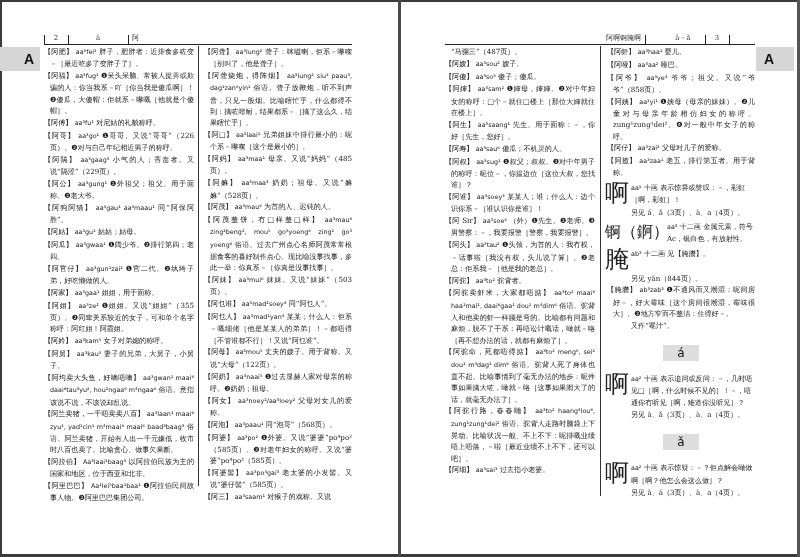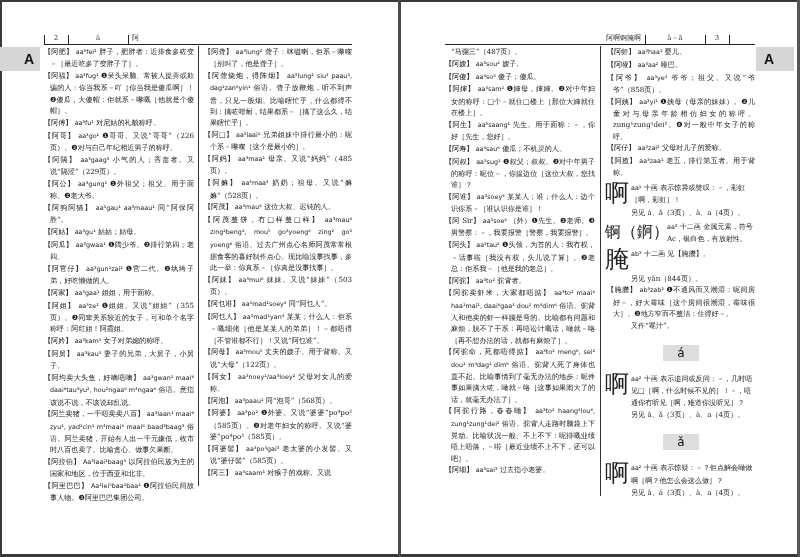--- a/index.html
+++ b/index.html
@@ -81,39 +81,40 @@
       <div class="entry"><span class="hw">【阿拉伯】</span> <span class="jp">Aa³laai¹baag³</span> <span>以阿拉伯民族为主的国家和地区，位于西亚和北非。</span> </div>
       <div class="entry"><span class="hw">【阿里巴巴】</span> <span class="jp">Aa¹lei⁵baa¹baa¹</span> <span>❶阿拉伯民间故事人物。❷阿里巴巴集团公司。</span> </div>
     </div>
   <div class="col-divider" style="left:198px;height:440px;"></div>
   <div class="col col2" id="lp-c2">
       <div class="entry"><span class="hw">【阿聋】</span> <span class="jp">aa³lung²</span> <span>聋子：咪嗌喇，佢系－嚟㗎［别叫了，他是聋子］。</span> </div>
       <div class="entry"><span class="hw">【阿聋烧炮，得阵烟】</span> <span class="jp">aa³lung² siu¹ paau³, dag¹zan⁶yin¹</span> <span>俗语。聋子放鞭炮，听不到声音，只见一股烟。比喻瞎忙乎，什么都得不到：搞咗咁耐，结果都系－［搞了这么久，结果瞎忙乎］。</span> </div>
       <div class="entry"><span class="hw">【阿□】</span> <span class="jp">aa³laai¹</span> <span>兄弟姐妹中排行最小的：呢个系－嚟㗎［这个是最小的］。</span> </div>
       <div class="entry"><span class="hw">【阿妈】</span> <span class="jp">aa³maa¹</span> <span>母亲。又说“妈妈”（485页）。</span> </div>
       <div class="entry"><span class="hw">【阿嫲】</span> <span class="jp">aa³maa⁴</span> <span>奶奶；祖母。又说“嫲嫲”（528页）。</span> </div>
-      <div class="entry"><span class="hw">【阿茂】</span> <span class="jp">aa³mau⁶</span> <span>这位大叔、迟钝的人。</span> </div>
+      <div class="entry"><span class="hw">【阿茂】</span> <span class="jp">aa³mau⁶</span> <span>为首的人、迟钝的人。</span> </div>
       <div class="entry"><span class="hw">【阿茂整饼，冇□样整□样】</span> <span class="jp">aa³mau⁶ zing²beng², mou⁵ go³yoeng⁶ zing² go³ yoeng⁶</span> <span>俗语。过去广州点心名师阿茂常常根据食客的喜好制作点心。现比喻没事找事，多此一举：你真系－［你真是没事找事］。</span> </div>
       <div class="entry"><span class="hw">【阿妹】</span> <span class="jp">aa³mui⁶</span> <span>妹妹。又说“妹妹”（503页）。</span> </div>
       <div class="entry"><span class="hw">【阿乜谁】</span> <span class="jp">aa³mad¹soey⁴</span> <span>同“阿乜人”。</span> </div>
       <div class="entry"><span class="hw">【阿乜人】</span> <span class="jp">aa³mad¹yan⁴</span> <span>某某；什么人：佢系－嘅细佬［他是某某人的弟弟］！－都唔得［不管谁都不行］！又说“阿乜谁”。</span> </div>
       <div class="entry"><span class="hw">【阿母】</span> <span class="jp">aa³mou⁵</span> <span>丈夫的嫂子。用于背称。又说“大母”（122页）。</span> </div>
+      <div class="entry"><span class="hw">【阿奶】</span> <span class="jp">aa³naai⁵</span> <span>❶过去显赫人家对母亲的称呼。❷奶奶；祖母。</span> </div>
       <div class="entry"><span class="hw">【阿女】</span> <span class="jp">aa³noey²/aa³loey²</span> <span>父母对女儿的爱称。</span> </div>
       <div class="entry"><span class="hw">【阿泡】</span> <span class="jp">aa³paau¹</span> <span>同“泡哥”（568页）。</span> </div>
       <div class="entry"><span class="hw">【阿婆】</span> <span class="jp">aa³po²</span> <span>❶外婆。又说“婆婆”po⁴po²（585页）。❷对老年妇女的称呼。又说“婆婆”po⁴po²（585页）。</span> </div>
       <div class="entry"><span class="hw">【阿婆髻】</span> <span class="jp">aa³po⁴gai³</span> <span>老太婆的小发髻。又说“婆仔髻”（585页）。</span> </div>
       <div class="entry"><span class="hw">【阿三】</span> <span class="jp">aa³saam¹</span> <span>对猴子的戏称。又说</span> </div>
     </div>
 </div>
 
 <div class="page right">
   <div class="running-head">
     <span class="rh-cell" style="left:160px;width:36px;text-align:right;">阿啊锕腌啊</span>
     <span class="rh-sep" style="left:200px;"></span>
-    <span class="rh-cell" style="left:200px;width:60px;">ā－ǎ</span>
+    <span class="rh-cell" style="left:208px;width:60px;">ā－ǎ</span>
     <span class="rh-sep" style="left:260px;"></span>
     <span class="rh-cell" style="left:260px;width:24px;">3</span>
     <span class="rh-sep" style="left:284px;"></span>
   </div>
   <div class="thumb-tab">A</div>
 
   <div class="col col1" id="rp-c1">
       <div class="entry" style="padding-left: 6px; text-indent: 0px;"><span>“马骝三”（487页）。</span></div>
       <div class="entry"><span class="hw">【阿嫂】</span> <span class="jp">aa³sou²</span> <span>嫂子。</span> </div>
       <div class="entry"><span class="hw">【阿傻】</span> <span class="jp">aa³so⁴</span> <span>傻子；傻瓜。</span> </div>

